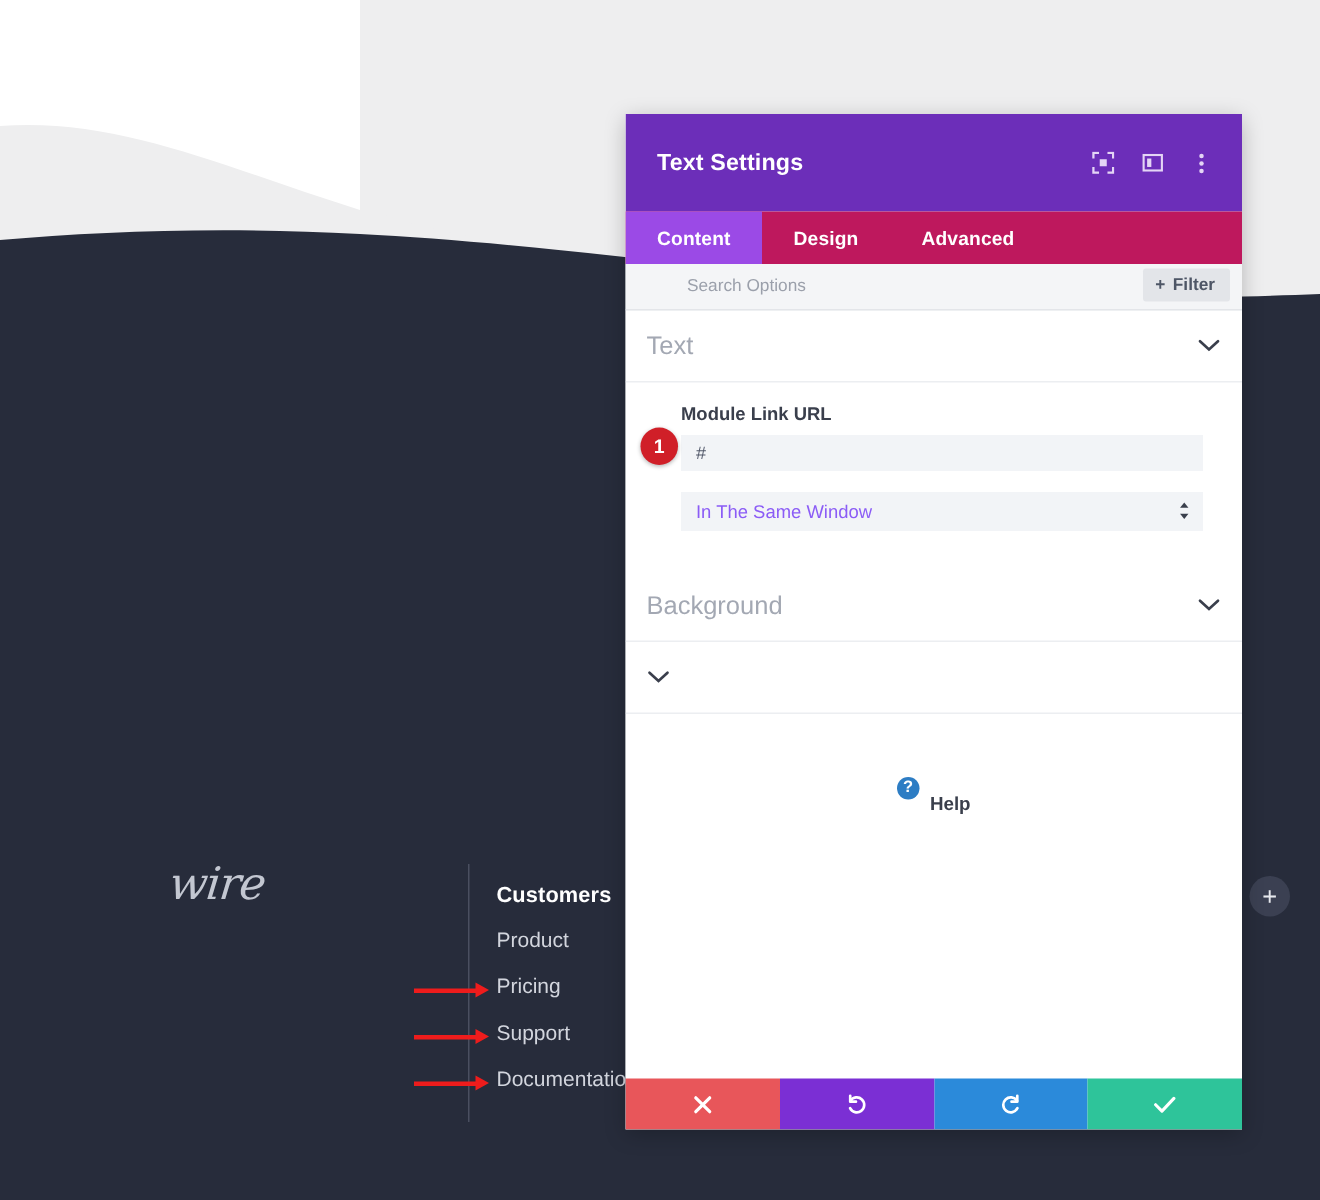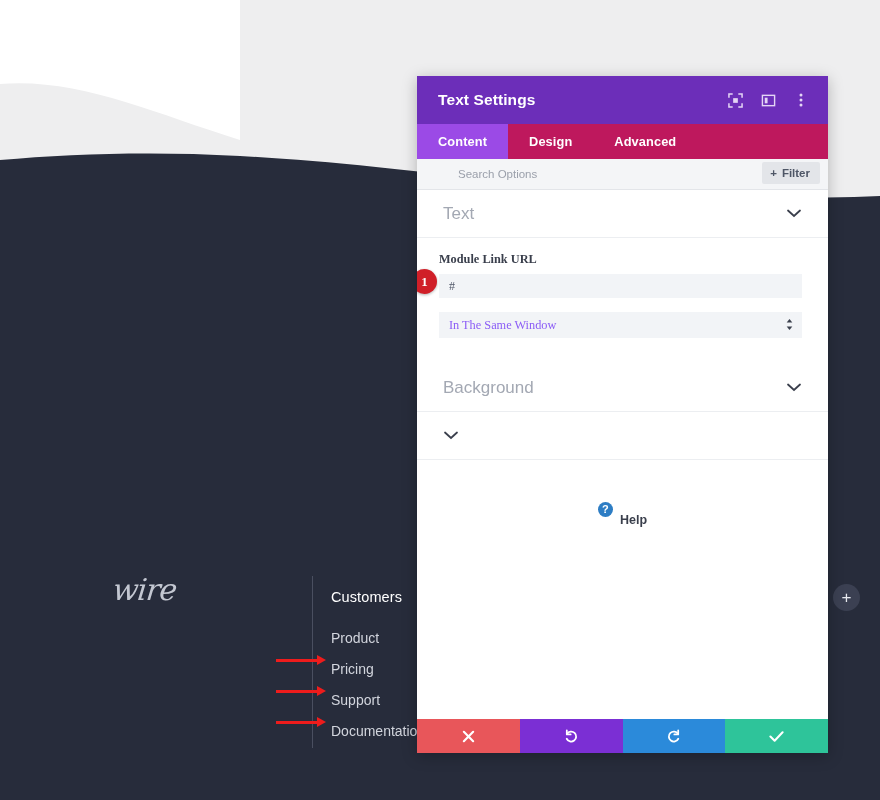--- a/index.html
+++ b/index.html
@@ -73,23 +73,23 @@
   }
 
   .footer-col {
     position: absolute;
     left: 331px;
     top: 589px;
     width: 120px;
   }
   .footer-head {
     font-size: 14.5px;
-    font-weight: normal;
-    color: #ffffff;
-    margin-bottom: 25px;
+    font-weight: bold;
+    color: #ffffff;
+    margin-bottom: 13px;
     letter-spacing: .1px;
   }
   .footer-link {
     font-size: 14px;
     color: #d2d5dd;
     margin-bottom: 15px;
     white-space: nowrap;
   }
 
   
@@ -118,21 +118,21 @@
     width: 411px;
     height: 677px;
     background: #ffffff;
     box-shadow: 0 3px 14px rgba(0,0,0,.25);
     display: flex;
     flex-direction: column;
     overflow: hidden;
   }
 
   .modal-header {
-    height: 48px;
+    height: 65px;
     background: #6c2eb9;
     display: flex;
     align-items: center;
     padding: 0 18px 0 21px;
     flex: none;
   }
   .modal-title {
     color: #ffffff;
     font-size: 15.5px;
     font-weight: bold;
@@ -197,21 +197,21 @@
   .modal-body {
     flex: 1;
     overflow: hidden;
     background: #ffffff;
   }
 
   .toggle-row {
     height: 48px;
     display: flex;
     align-items: center;
-    padding: 0 26px;
+    padding: 0 14px;
     border-bottom: 1px solid #eceef1;
   }
   .toggle-title {
     flex: 1;
     font-size: 17px;
     color: #a3a8b3;
     font-weight: normal;
   }
   .toggle-title.open { color: #5b9dd9; }
   .chev {
@@ -223,22 +223,21 @@
   }
   .dots-v {
     margin-left: 11px;
     color: #aab0ba;
     font-size: 13px;
     letter-spacing: 0;
     line-height: 1;
   }
 
   .field-block {
-    padding: 14px 26px 0 22px;
-    font-family: Liberation Serif, serif;
+    padding: 14px 26px 0 37px;
   }
   .field-label {
     font-size: 12.3px;
     font-weight: bold;
     color: #3a3f4c;
     margin-bottom: 7px;
   }
   .field-input {
     height: 24px;
     background: #f2f4f7;

